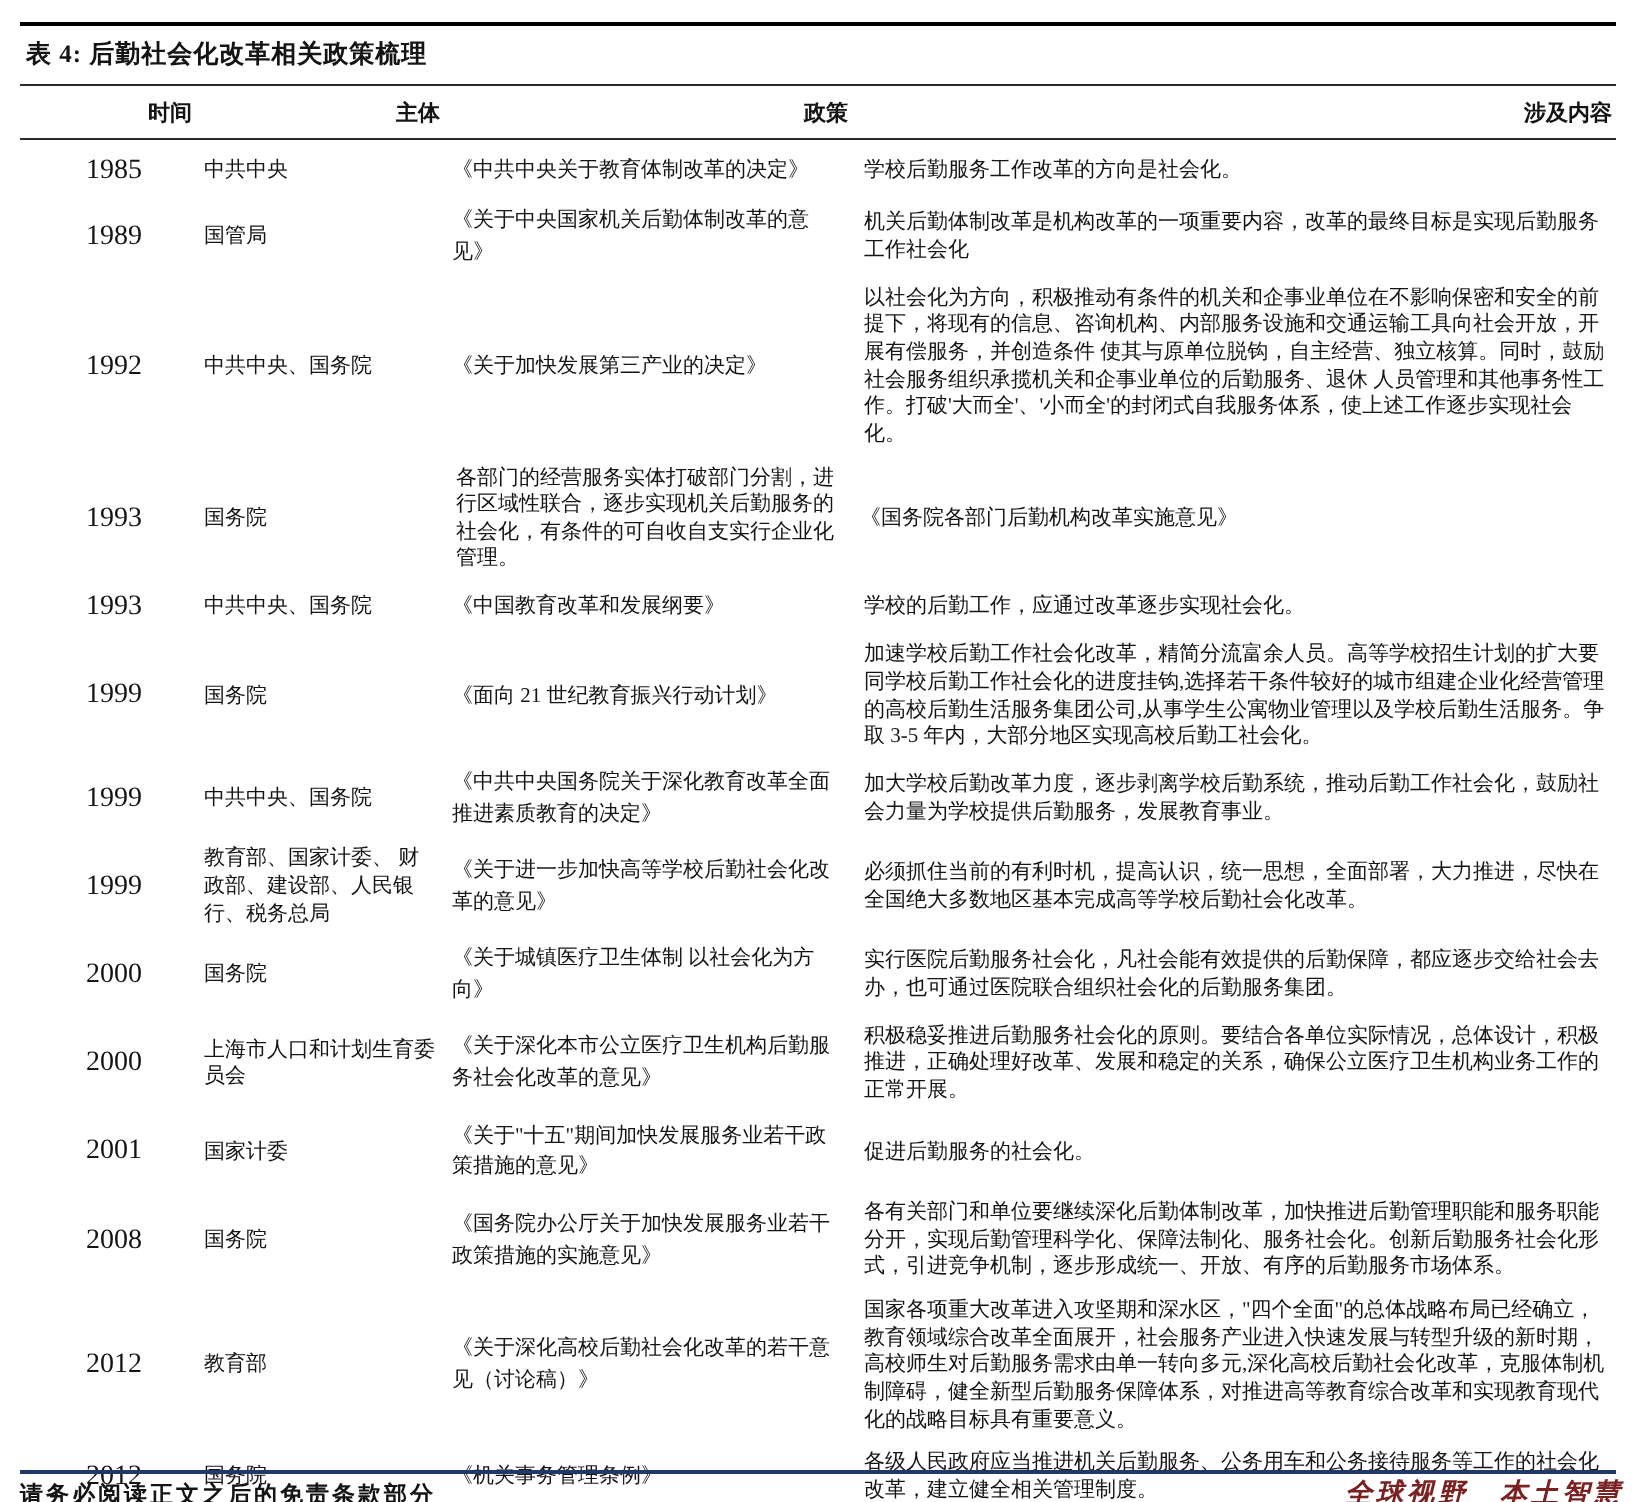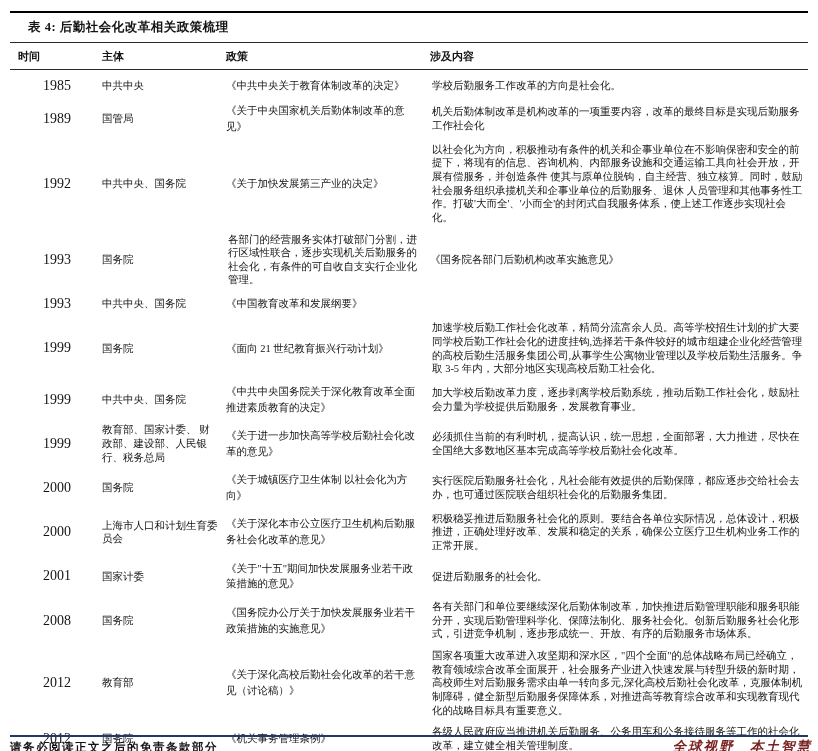--- a/index.html
+++ b/index.html
@@ -2,24 +2,24 @@
 <html><head>
 <meta charset="utf-8">
 <style>
   * { margin:0; padding:0; box-sizing:border-box; }
   html,body { background:#ffffff; }
   body { font-family:"Liberation Serif","DejaVu Serif",serif; }
   .page { width:818px; height:751px; background:#fff; position:relative; overflow:hidden; color:#141414; }
   .rule { margin:0 10px; border-top:1px solid #2a2a2a; }
   .rule-thick { margin:0 10px; border-top:2.5px solid #000; }
   .topgap { height:11px; }
-  .doc-title { font-size:12.5px; font-weight:bold; padding:6px 2px 6px 28px; letter-spacing:.5px; }
+  .doc-title { font-size:12.5px; font-weight:bold; padding:6px 2px 6px 13px; letter-spacing:.5px; }
   .thead { display:grid; grid-template-columns:78px 118px 198px 1fr; column-gap:6px;
            padding:6px 12px 5px 18px; font-weight:bold; font-size:11px; }
-  .thead .h { text-align:left; }
+  .thead .h { text-align:right; }
   .tbody { padding:3px 12px 0 18px; }
   .trow { display:grid; grid-template-columns:78px 118px 198px 1fr; column-gap:6px;
           align-items:center; padding:4px 0; }
   .c { font-size:10.5px; line-height:1.3; }
   .c.time { text-align:center; font-family:Liberation Serif, serif; font-size:14px; }
   .c.subj { text-align:left; }
   .c.pol  { line-height:1.5; padding-right:4px; }
   .c.cont { padding-left:2px; }
   .footline { position:absolute; left:10px; right:10px; top:735px; border-top:2px solid #1f3a68; }
   .disclaimer { position:absolute; left:10px; top:740px; font-weight:bold; font-size:11.5px;
@@ -72,20 +72,21 @@
     <div class="c time">1993</div>
     <div class="c subj">国务院</div>
     <div class="c cont">各部门的经营服务实体打破部门分割，进行区域性联合，逐步实现机关后勤服务的社会化，有条件的可自收自支实行企业化管理。</div>
     <div class="c pol">《国务院各部门后勤机构改革实施意见》</div>
   </div>
 
   <div class="trow">
     <div class="c time">1993</div>
     <div class="c subj">中共中央、国务院</div>
     <div class="c pol">《中国教育改革和发展纲要》</div>
+    <div class="c cont">学校的后勤工作，应通过改革逐步实现社会化。</div>
   </div>
 
   <div class="trow">
     <div class="c time">1999</div>
     <div class="c subj">国务院</div>
     <div class="c pol">《面向 21 世纪教育振兴行动计划》</div>
     <div class="c cont">加速学校后勤工作社会化改革，精简分流富余人员。高等学校招生计划的扩大要同学校后勤工作社会化的进度挂钩,选择若干条件较好的城市组建企业化经营管理的高校后勤生活服务集团公司,从事学生公寓物业管理以及学校后勤生活服务。争取 3-5 年内，大部分地区实现高校后勤工社会化。</div>
   </div>
 
   <div class="trow">

